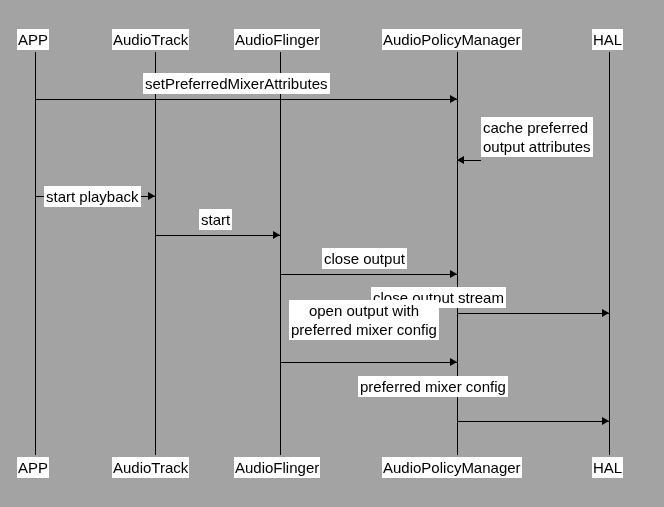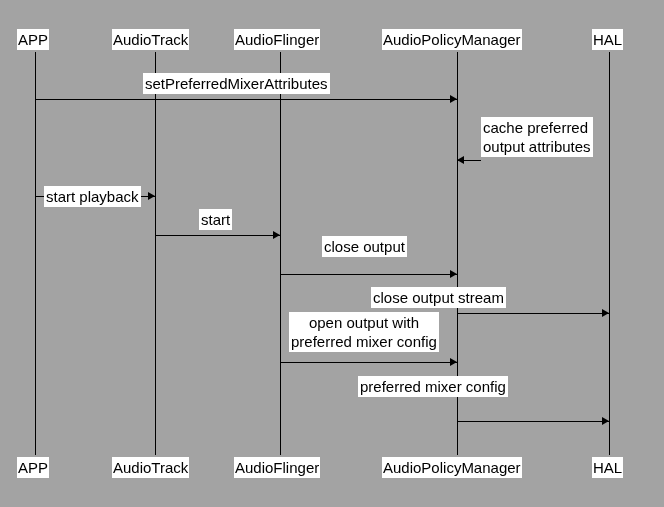--- a/index.html
+++ b/index.html
@@ -128,29 +128,29 @@
   </div>
 
   <div class="msg" style="left:44px;top:170px;margin-top:16px;">
     <span class="line">start playback</span>
   </div>
 
   <div class="msg" style="left:199px;top:209px;">
     <span class="line">start</span>
   </div>
 
-  <div class="msg" style="left:322px;top:236px;">
+  <div class="msg" style="left:322px;top:248px;">
     <span class="line">close output</span>
   </div>
 
   <div class="msg" style="left:371px;top:287px;">
     <span class="line">close output stream</span>
   </div>
 
-  <div class="msg two-line" style="left:289px;top:312px;">
+  <div class="msg two-line" style="left:289px;top:300px;">
     <span class="line">open output with</span>
     <span class="line">preferred mixer config</span>
   </div>
 
   <div class="msg two-line" style="left:358px;top:376px;">
     <span class="line">preferred mixer config</span>
   </div>
 
   <div class="participant" style="left:17px;top:457px;">
     <span>APP</span>

